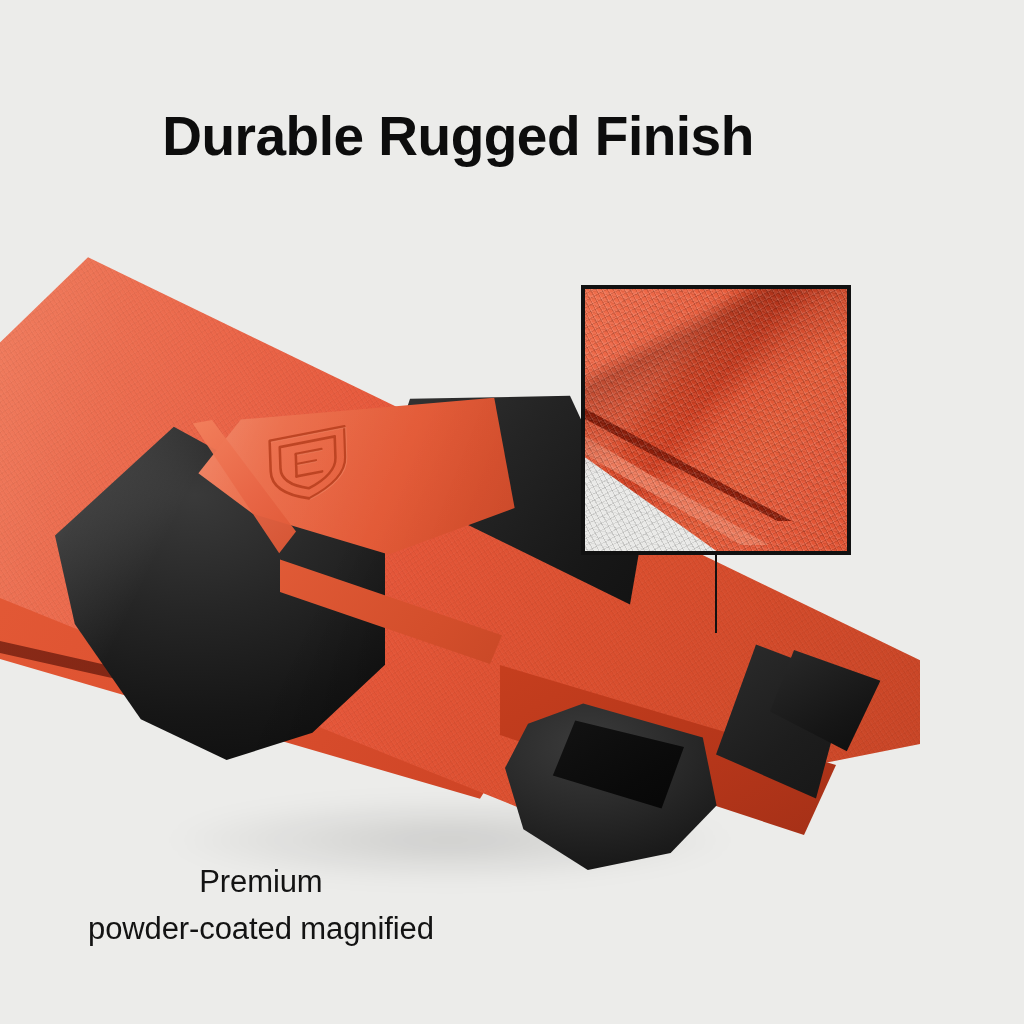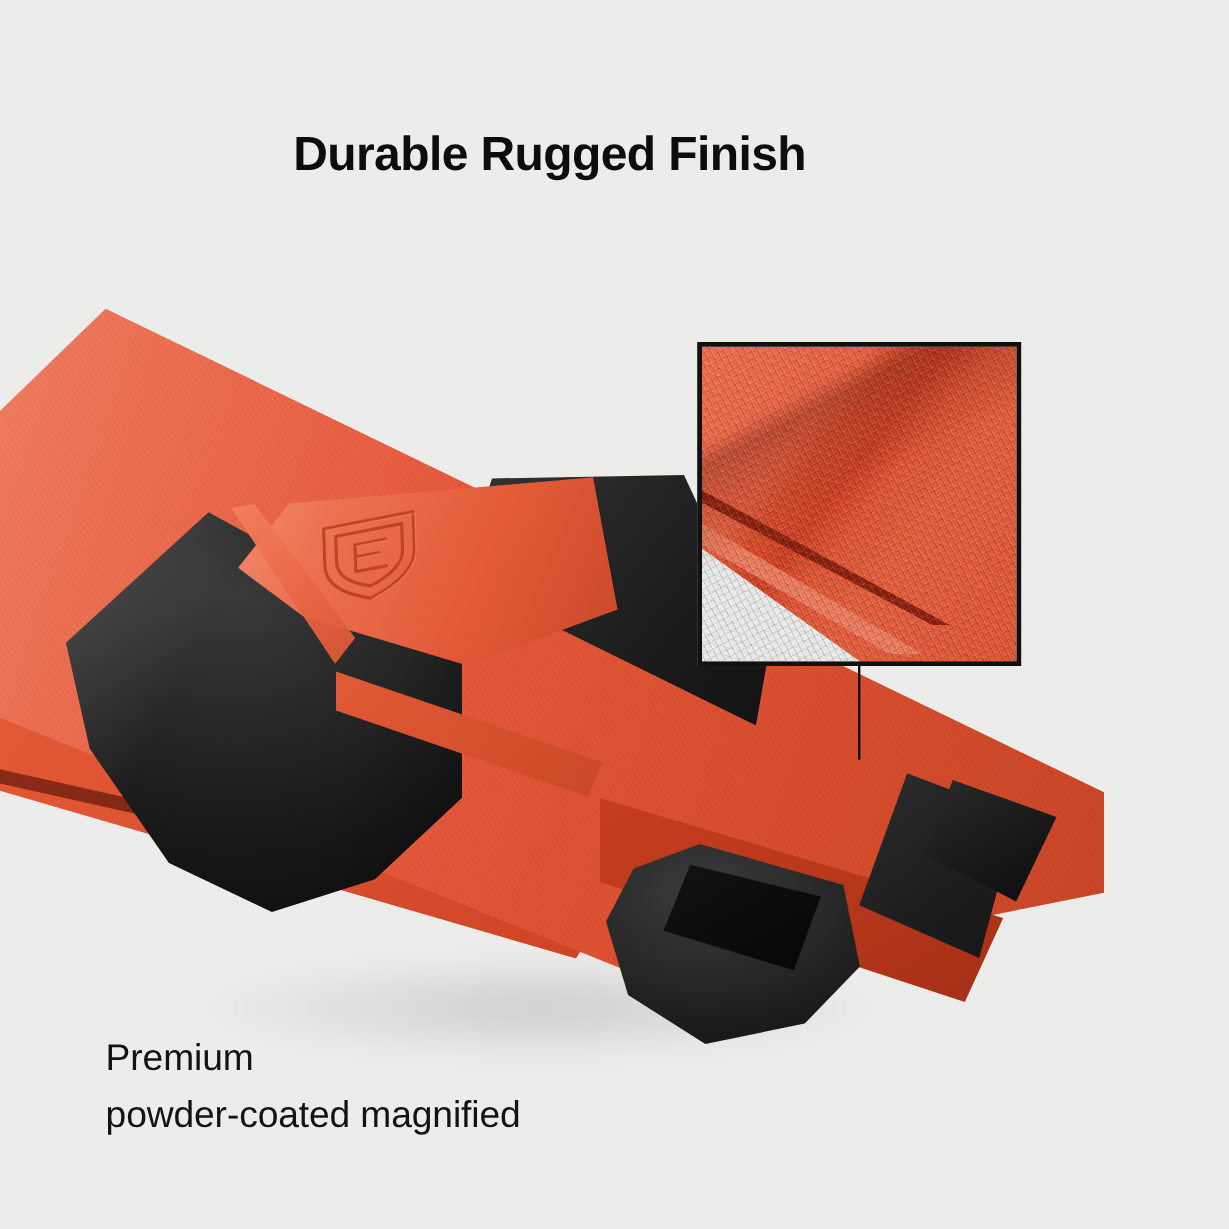--- a/index.html
+++ b/index.html
@@ -20,38 +20,39 @@
 
   
   .headline {
     position: absolute;
     left: 0;
     top: 108px;
     width: 916px;
     text-align: center;
     font-family: "Liberation Sans", sans-serif;
     font-weight: bold;
-    font-size: 40px;
+    font-size: 55px;
     letter-spacing: -0.5px;
     color: #0d0d0d;
     line-height: 1.05;
     white-space: nowrap;
   }
 
   
   .caption {
     position: absolute;
     left: 88px;
     top: 858px;
     font-family: "Liberation Sans", sans-serif;
     font-weight: normal;
     font-size: 31px;
     line-height: 1.52;
     color: #131313;
     letter-spacing: -0.1px;
+    text-align: center;
   }
   .caption div { white-space: nowrap; }
 
   
   #product {
     position: absolute;
     left: 0;
     top: 0;
     width: 1024px;
     height: 1024px;

